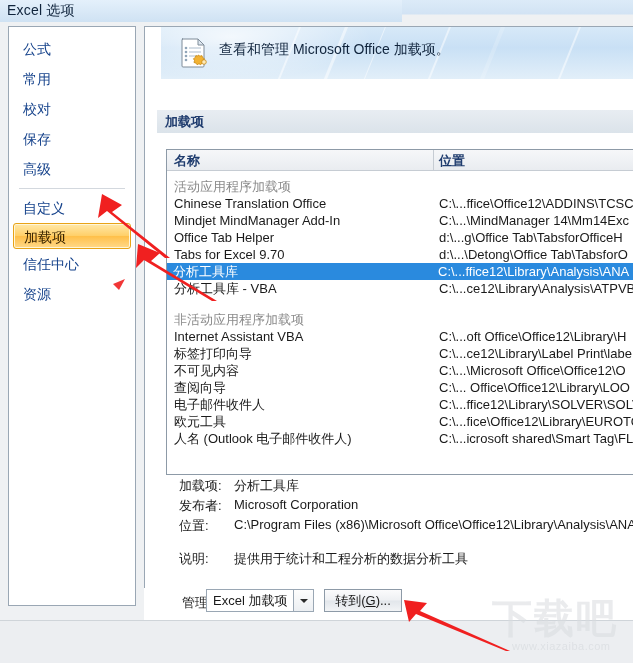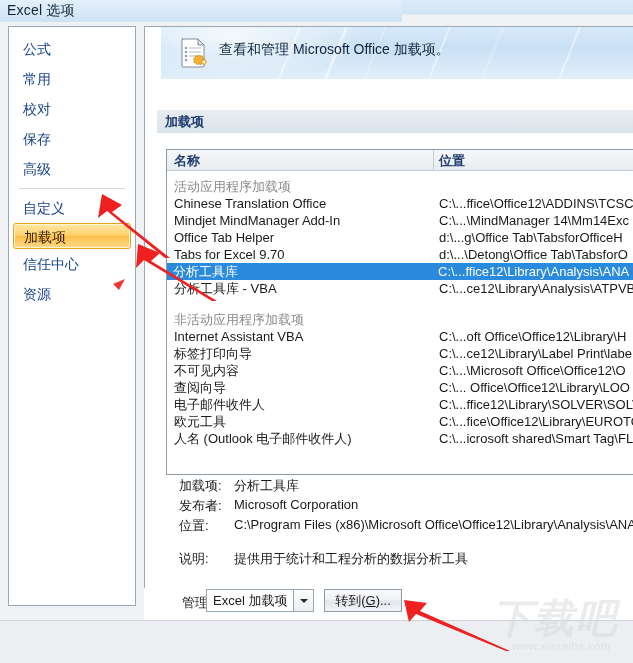--- a/index.html
+++ b/index.html
@@ -185,21 +185,20 @@
   
   #watermark {
     position: absolute; left: 492px; top: 596px; width: 138px; height: 62px;
     pointer-events: none; opacity: .55;
   }
   #watermark .wm-cn {
     position: absolute; left: 0; top: 0; width: 138px;
     font-size: 40px; font-weight: bold; color: #d9dce0;
     letter-spacing: 2px; line-height: 44px;
     font-family: "DejaVu Sans", sans-serif;
-    font-style: italic;
   }
   #watermark .wm-url {
     position: absolute; left: 20px; top: 44px;
     font-size: 11px; color: #d2d6da; letter-spacing: .5px;
   }
 </style>
 </head>
 <body>
 
 <div id="bg-strip">

